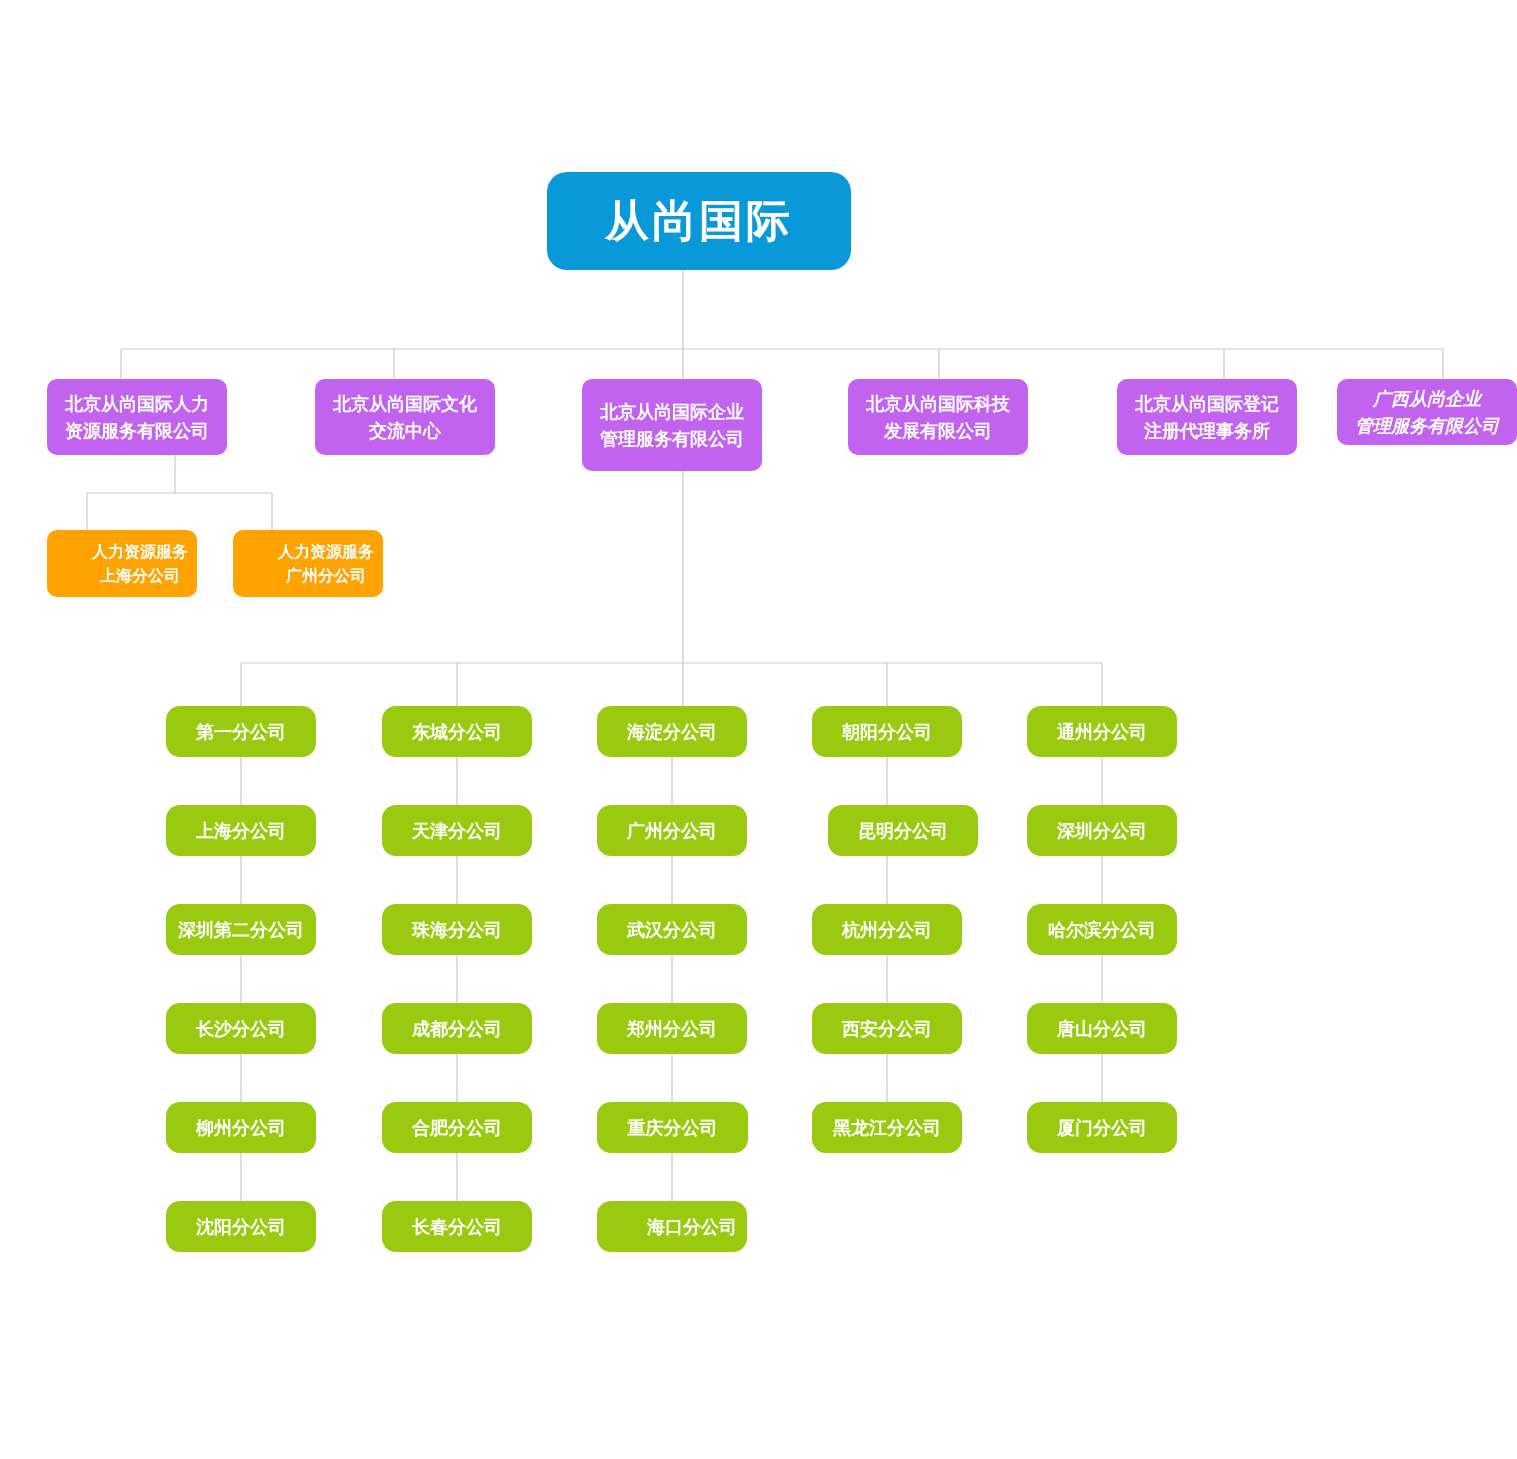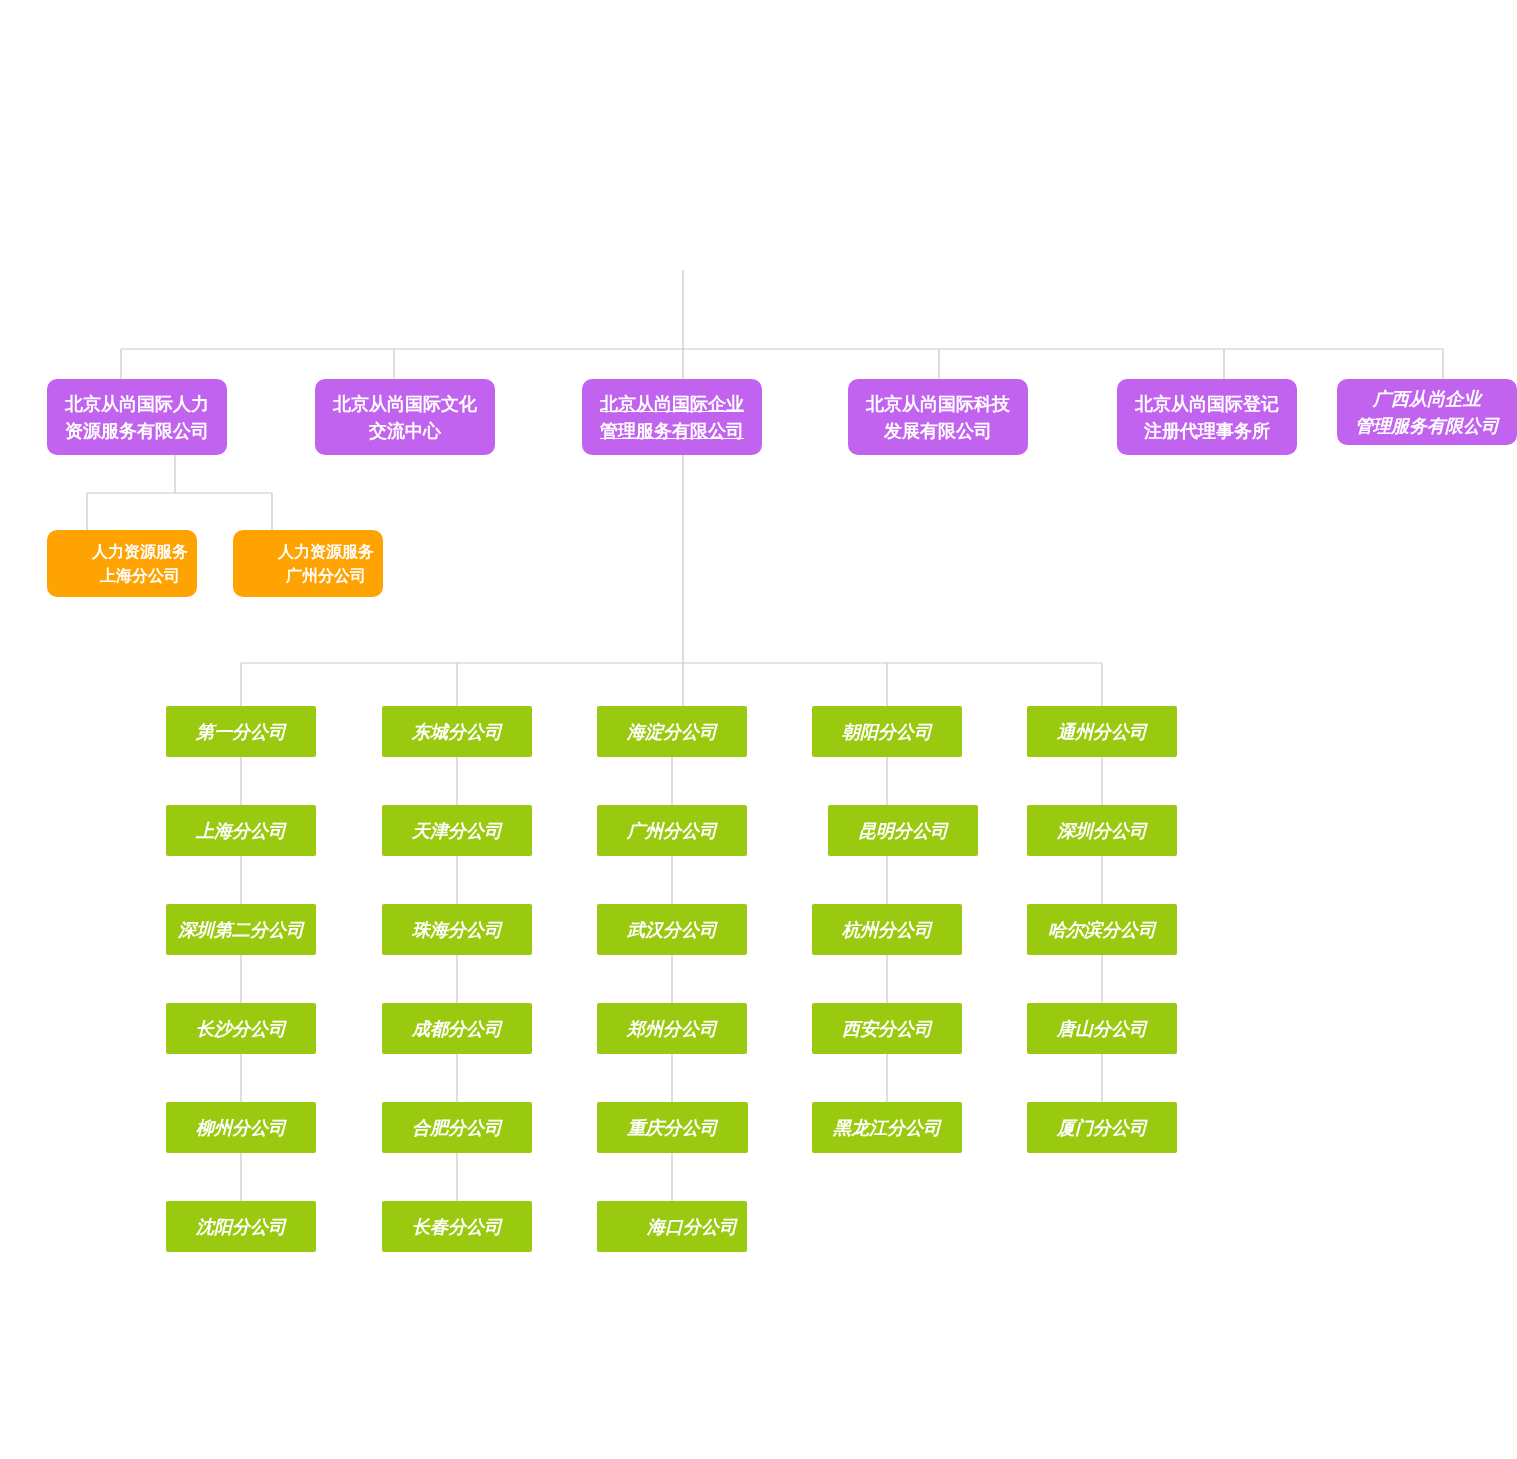--- a/index.html
+++ b/index.html
@@ -40,42 +40,44 @@
   }
   .node-sub{
     background:var(--c-sub,#ffa303);
     border-radius:10px;
     font-size:16px;
     line-height:24px;
     padding-left:36px;
   }
   .node-leaf{
     background:var(--c-leaf,#99ca10);
-    border-radius:2px;
+    border-radius:14px;
     font-size:18px;
-    font-style:italic;
   }
 </style>
 </head>
 <body>
 
 <div id="canvas">
   <svg id="connectors" width="1517" height="1459" viewBox="0 0 1517 1459">
     <path id="connector-path" d="M683 270V349M121 349H1443M121 349V379M394 349V379M683 349V379M939 349V379M1224 349V379M1443 349V379M175 455V493M87 493H272M87 493V530M272 493V530M683 455V663M241 663H1102M241 663V706M457 663V706M683 663V706M887 663V706M1102 663V706M241 757V805M241 856V904M241 955V1003M241 1054V1102M241 1153V1201M457 757V805M457 856V904M457 955V1003M457 1054V1102M457 1153V1201M672 757V805M672 856V904M672 955V1003M672 1054V1102M672 1153V1201M887 757V805M887 856V904M887 955V1003M887 1054V1102M1102 757V805M1102 856V904M1102 955V1003M1102 1054V1102"></path>
   </svg>
 
+<div class="node node-root" style="left: 547px; top: 172px; width: 304px; height: 98px;">
+      <span class="label">从尚国际</span>
+    </div>
     <div class="node node-branch" style="left: 47px; top: 379px; width: 180px; height: 76px;">
       <span class="label">北京从尚国际人力
 资源服务有限公司</span>
     </div>
     <div class="node node-branch" style="left: 315px; top: 379px; width: 180px; height: 76px;">
       <span class="label">北京从尚国际文化
 交流中心</span>
     </div>
-    <div class="node node-branch" style="left: 582px; top: 379px; width: 180px; height: 76px; text-decoration: underline;">
+    <div class="node node-branch" style="left: 582px; top: 379px; width: 180px; height: 92px;">
       <span class="label">北京从尚国际企业
 管理服务有限公司</span>
     </div>
     <div class="node node-branch" style="left: 848px; top: 379px; width: 180px; height: 76px;">
       <span class="label">北京从尚国际科技
 发展有限公司</span>
     </div>
     <div class="node node-branch" style="left: 1117px; top: 379px; width: 180px; height: 76px;">
       <span class="label">北京从尚国际登记
 注册代理事务所</span>

